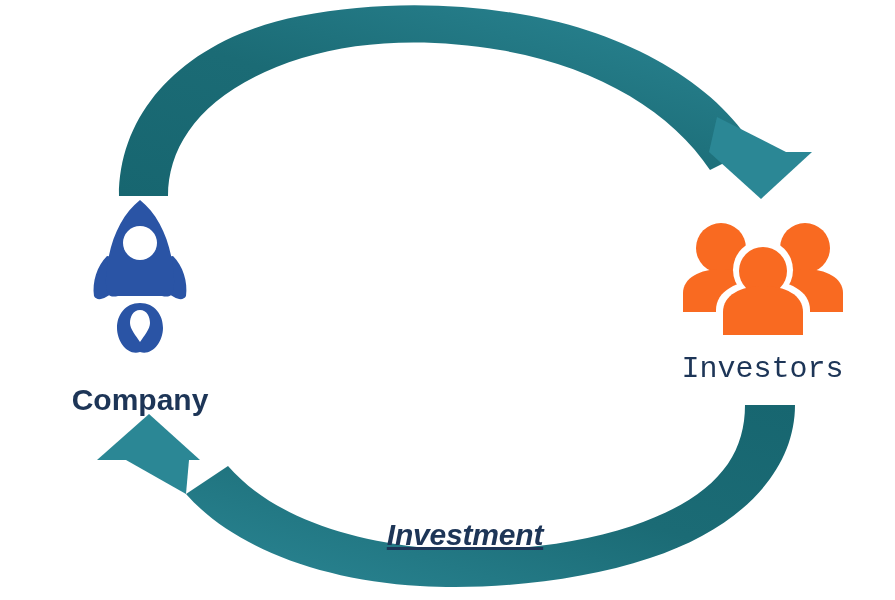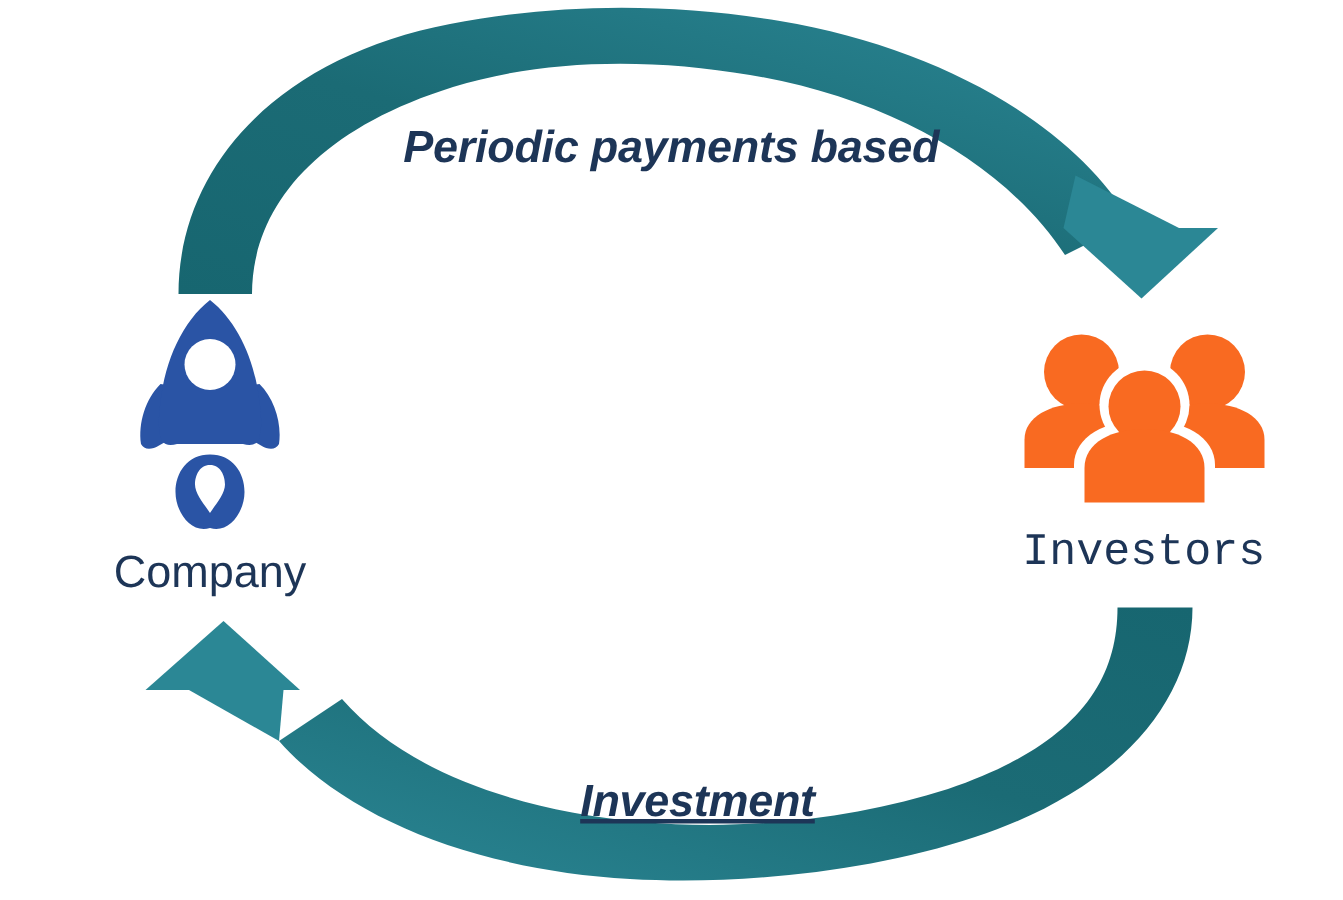--- a/index.html
+++ b/index.html
@@ -51,22 +51,23 @@
     width: 465px;
   }
   #label-investment {
     left: 325px;
     top: 518px;
     width: 280px;
     text-decoration: underline;
   }
   #label-company {
     left: 40px;
-    top: 365px;
+    top: 383px;
     width: 200px;
+    font-weight: bold;
   }
   #label-investors {
     left: 660px;
     top: 352px;
     width: 205px;
     font-family: Liberation Mono, monospace;
   }
 </style>
 </head>
 <body>
@@ -182,21 +183,21 @@
       <circle cx="763" cy="271" r="24" fill="#f96a21"></circle>
       <path fill="#f96a21" d="M 723,335
                L 723,312
                C 723,295  741,286  763,286
                C 785,286  803,295  803,312
                L 803,335 Z"></path>
     </g>
 
   </svg>
 
-  <div class="lbl lbl-flow" id="label-periodic-payments"><span>Periodic payments based</span><br></div>
+  <div class="lbl lbl-flow" id="label-periodic-payments"><br></div>
 
   <div class="lbl lbl-flow" id="label-investment"><span>Investment</span></div>
 
   <div class="lbl lbl-node" id="label-company">Company</div>
 
   <div class="lbl lbl-node" id="label-investors">Investors</div>
 
 </div>
 
 </body></html>

